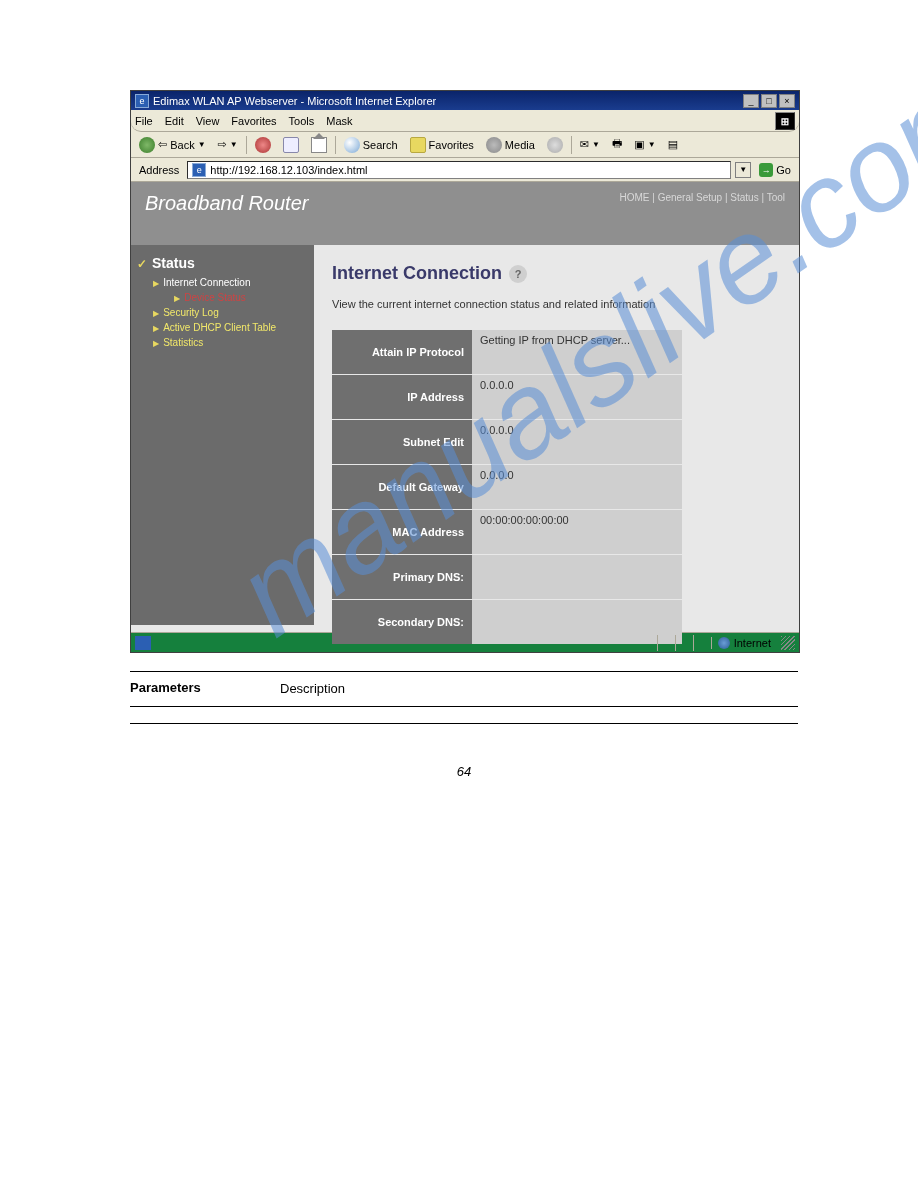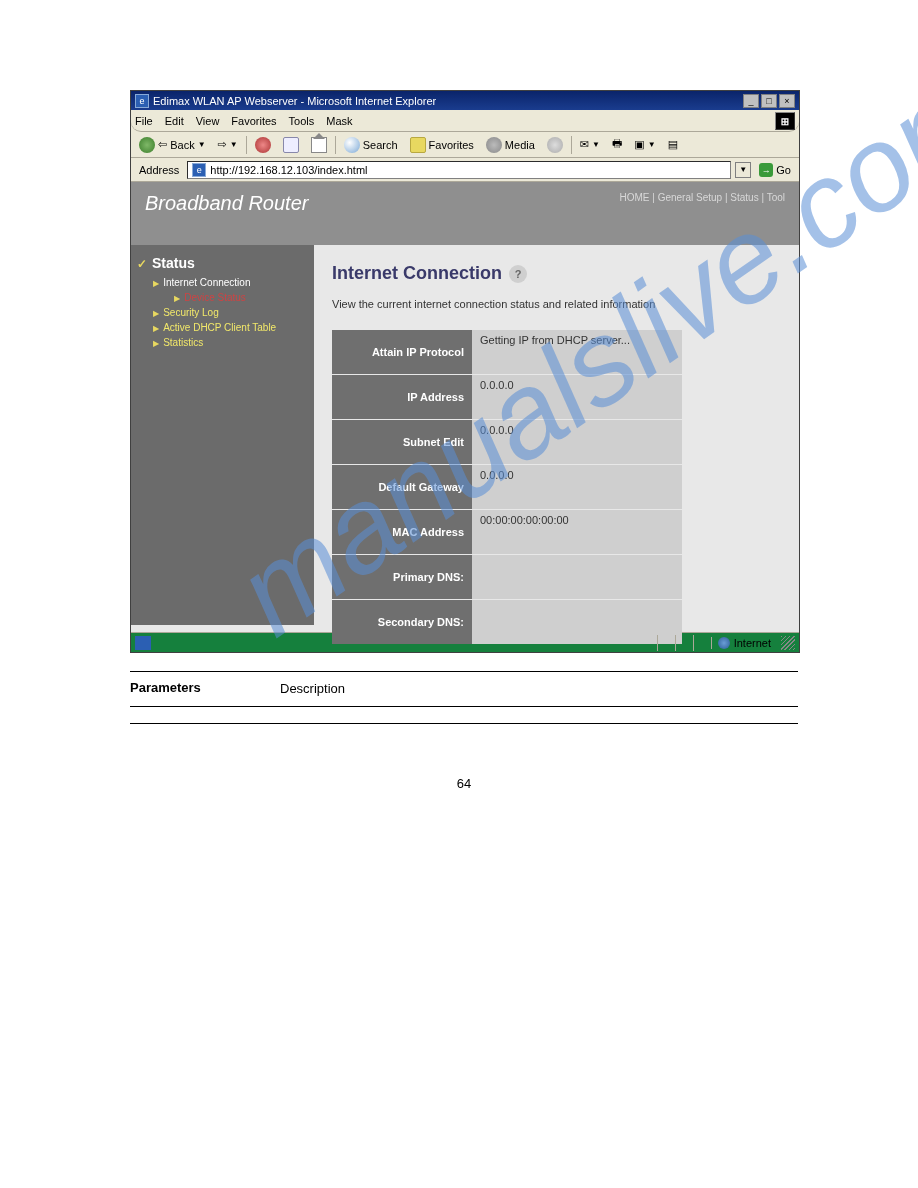--- a/index.html
+++ b/index.html
@@ -63,21 +63,21 @@
 .statusbar .sb-spacer { flex: 1; }
 .sb-cell { border-left: 1px solid #aca899; width: 18px; height: 16px; }
 .sb-zone { border-left: 1px solid #aca899; padding: 0 6px; display: flex; align-items: center; gap: 4px; }
 .globe { width: 12px; height: 12px; background: radial-gradient(circle, #6a9dd6, #2a5d96); border-radius: 50%; }
 .resize { width: 14px; height: 14px; background: repeating-linear-gradient(135deg, #888 0 1px, transparent 1px 3px); margin-left: 4px; }
 .doc-section { margin-top: 6px; }
 .hr-line { border: none; border-top: 1.5px solid #000; margin: 5px 0; }
 .param-row { display: flex; font-size: 13px; margin: 8px 0; }
 .param-label { width: 150px; font-weight: bold; }
 .param-desc { flex: 1; line-height: 1.4; }
-.page-num { text-align: center; margin-top: 52px; font-size: 13px; }
+.page-num { text-align: center; margin-top: 40px; font-size: 13px; font-style: italic; }
 </style>
 </head>
 <body>
 
 <div class="document-area">
   <div class="watermark">manualslive.com</div>
 
   <div class="browser-window">
     <div class="titlebar">
       <div class="titlebar-icon">e</div>

